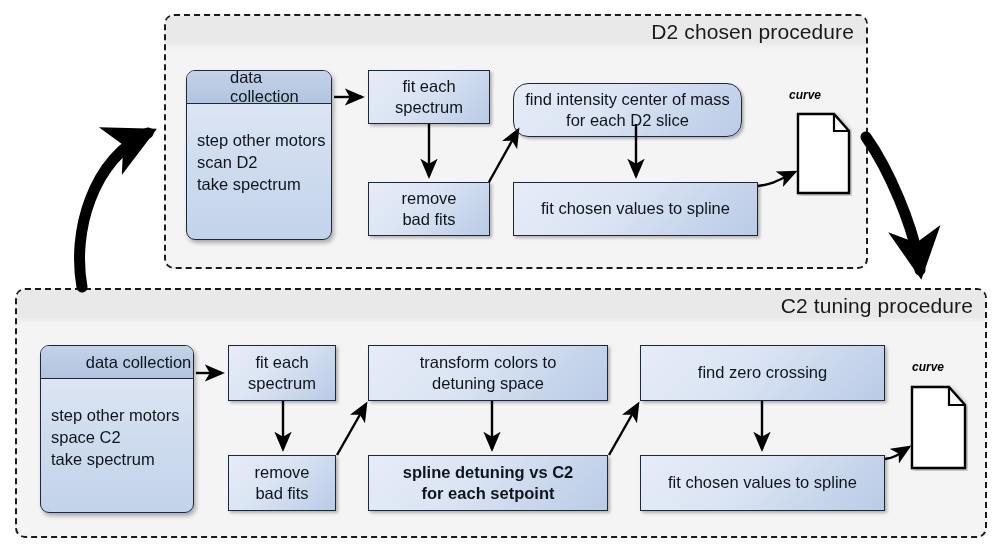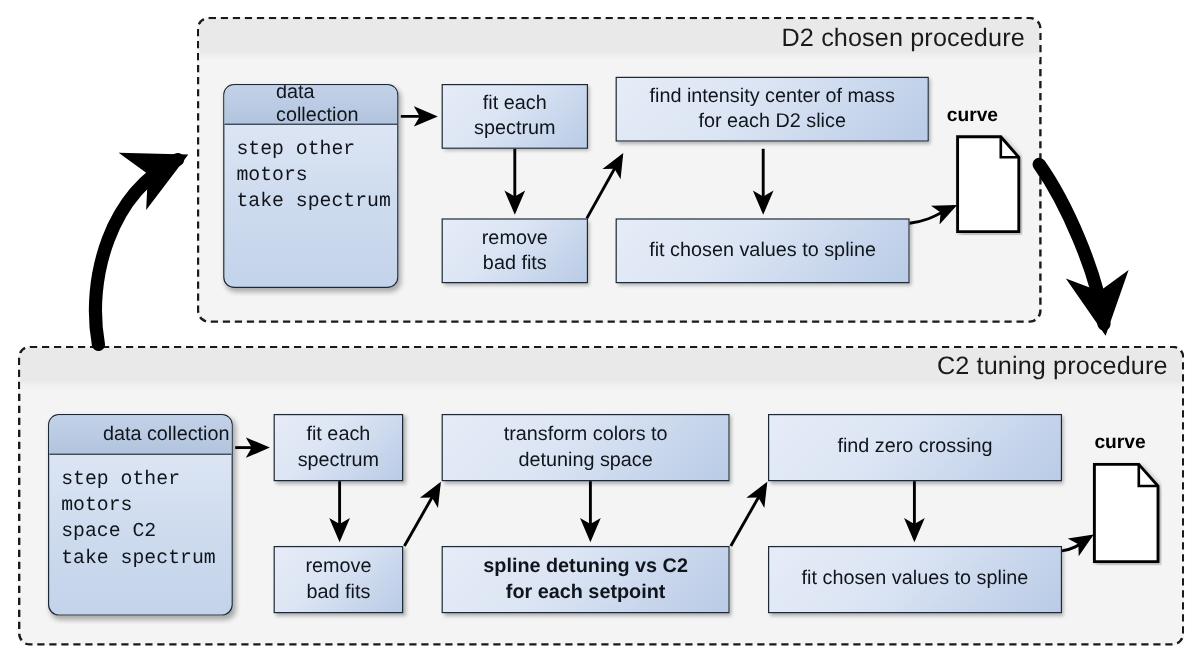--- a/index.html
+++ b/index.html
@@ -27,56 +27,57 @@
 
   
   .dblock{position:absolute;box-sizing:border-box;border:1.8px solid #1b2838;
        border-radius:9px;overflow:hidden;box-shadow:2px 3px 4px rgba(0,0,0,.3);
        background:linear-gradient(to bottom,#e3eaf6 0%,#cfdcef 55%,#c3d3ea 100%);}
   .dblock .dhead{height:33px;box-sizing:border-box;
        background:linear-gradient(to bottom,#c3d2e8,#b2c4de);
        border-bottom:1.8px solid #1b2838;
        display:flex;align-items:center;justify-content:center;
        font-size:16.5px;color:#10151c;padding-left:43px;}
-  .dblock .dbody{padding:9px 0 0 10px;font-size:16.5px;line-height:1.33;color:#10151c;font-family:Liberation Mono, monospace;}
+  .dblock .dbody{padding:26px 0 0 10px;font-size:16.5px;line-height:1.33;color:#10151c;}
 
   
   .doc{position:absolute;}
-  .doclabel{position:absolute;font-size:16px;font-weight:bold;color:#000;white-space:nowrap;}
+  .doclabel{position:absolute;font-size:12px;font-weight:bold;color:#000;white-space:nowrap;font-style:italic;}
 
   
   #wires{position:absolute;left:0;top:0;width:1002px;height:555px;pointer-events:none;}
 </style>
 </head>
 <body>
 
 <div id="stage">
 
   <div class="panel" id="panel-d2" style="left:164px;top:14px;width:704px;height:255px;">
     <div class="band"></div>
     <div class="ptitle">D2 chosen procedure</div>
   </div>
 
   <div class="dblock" style="left:186px;top:70px;width:146px;height:170px;">
     <div class="dhead">data collection</div>
     <div class="dbody">
       <div>step other motors</div>
+      <div>scan D2</div>
       <div>take spectrum</div>
     </div>
   </div>
 
   <div class="box" style="left:368px;top:70px;width:122px;height:54px;">
     <span>fit each<br>spectrum</span>
   </div>
 
   <div class="box" style="left:368px;top:182px;width:122px;height:54px;">
     <span>remove<br>bad fits</span>
   </div>
 
-  <div class="box" style="left:513px;top:64px;width:261px;height:54px;">
+  <div class="box" style="left:513px;top:83px;width:229px;height:54px;border-radius:15px;">
     <span>find intensity center of mass<br>for each D2 slice</span>
   </div>
 
   <div class="box" style="left:513px;top:182px;width:245px;height:54px;">
     <span>fit chosen values to spline</span>
   </div>
 
   <div class="doclabel" style="left:789px;top:88px;">curve</div>
   <div class="doc" style="left:796px;top:112px;width:56px;height:84px;">
     <svg width="56" height="84" viewBox="0 0 56 84">

